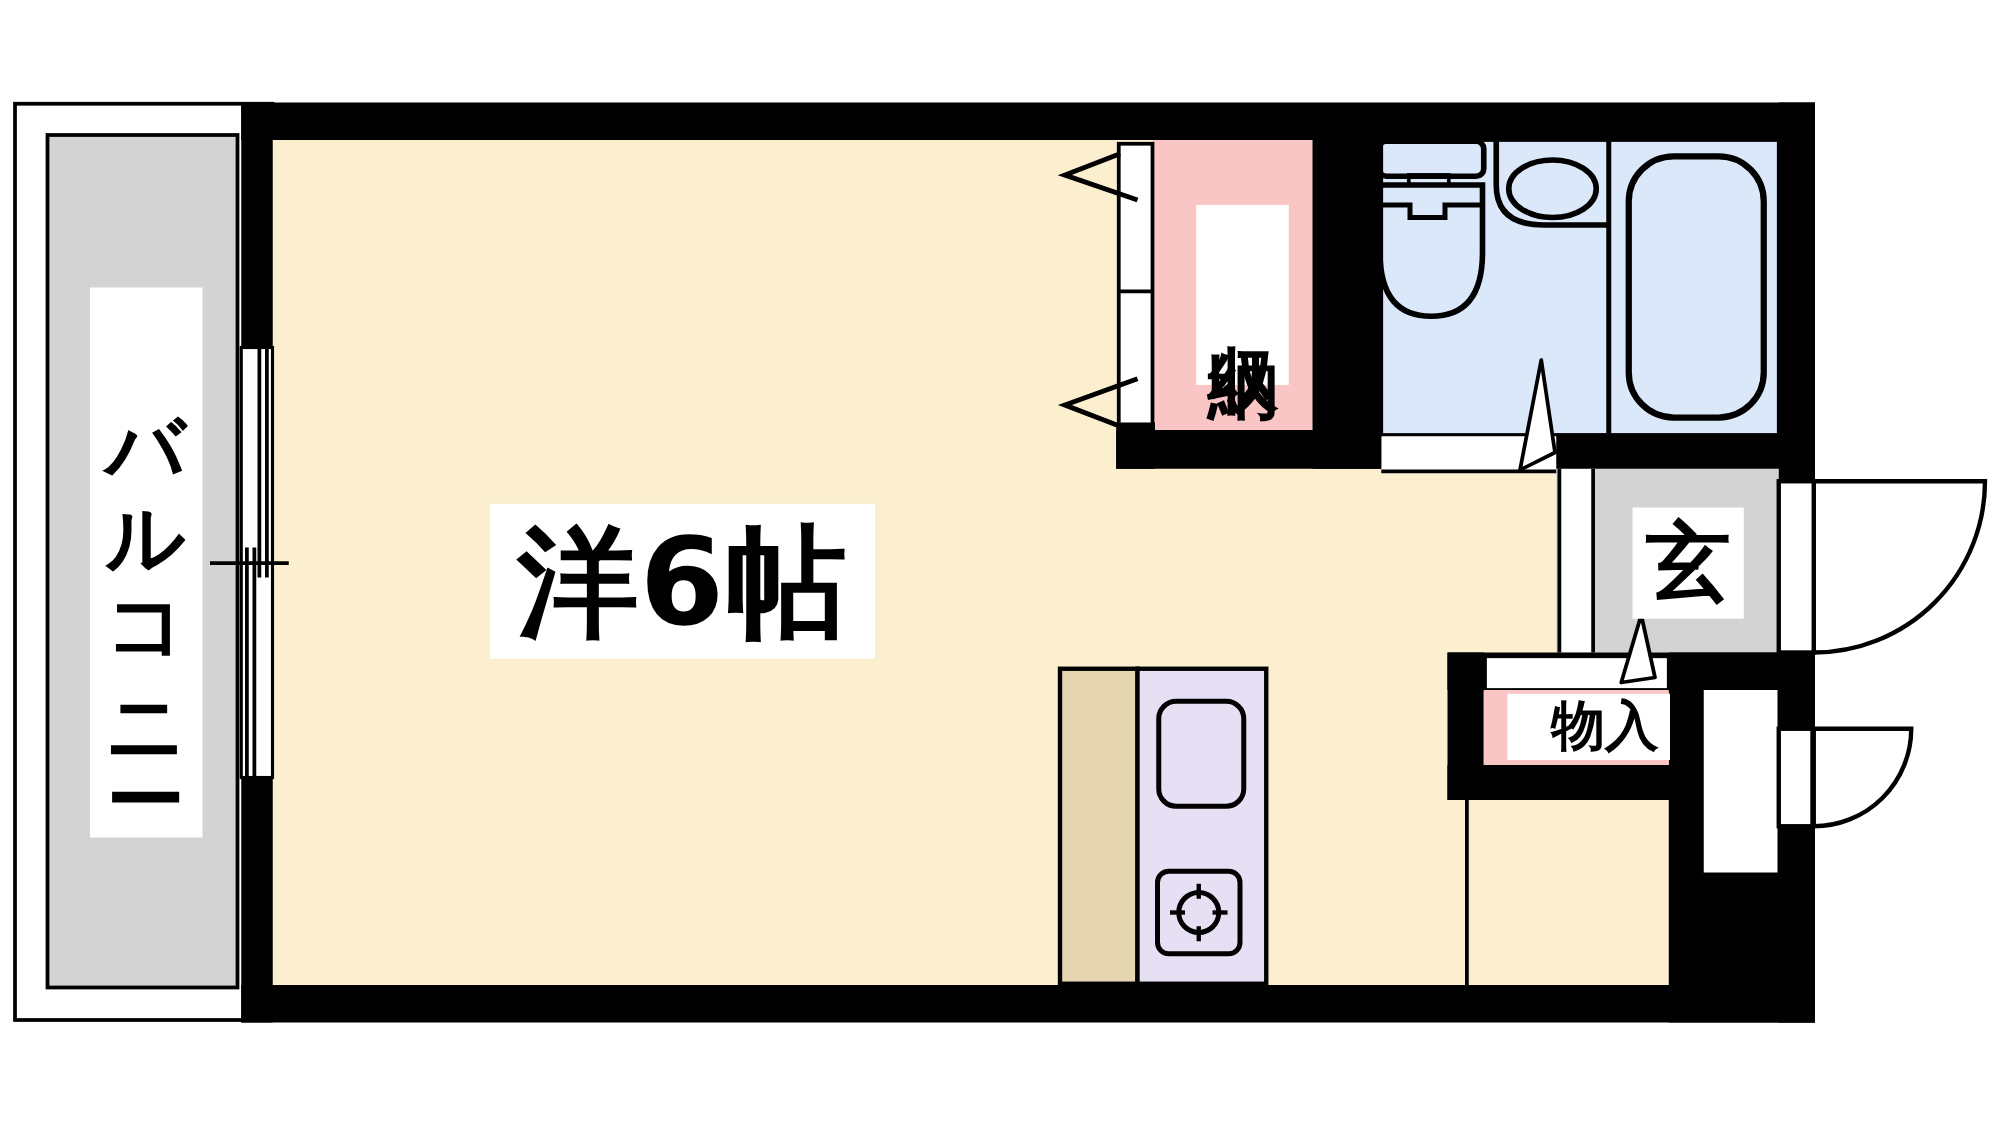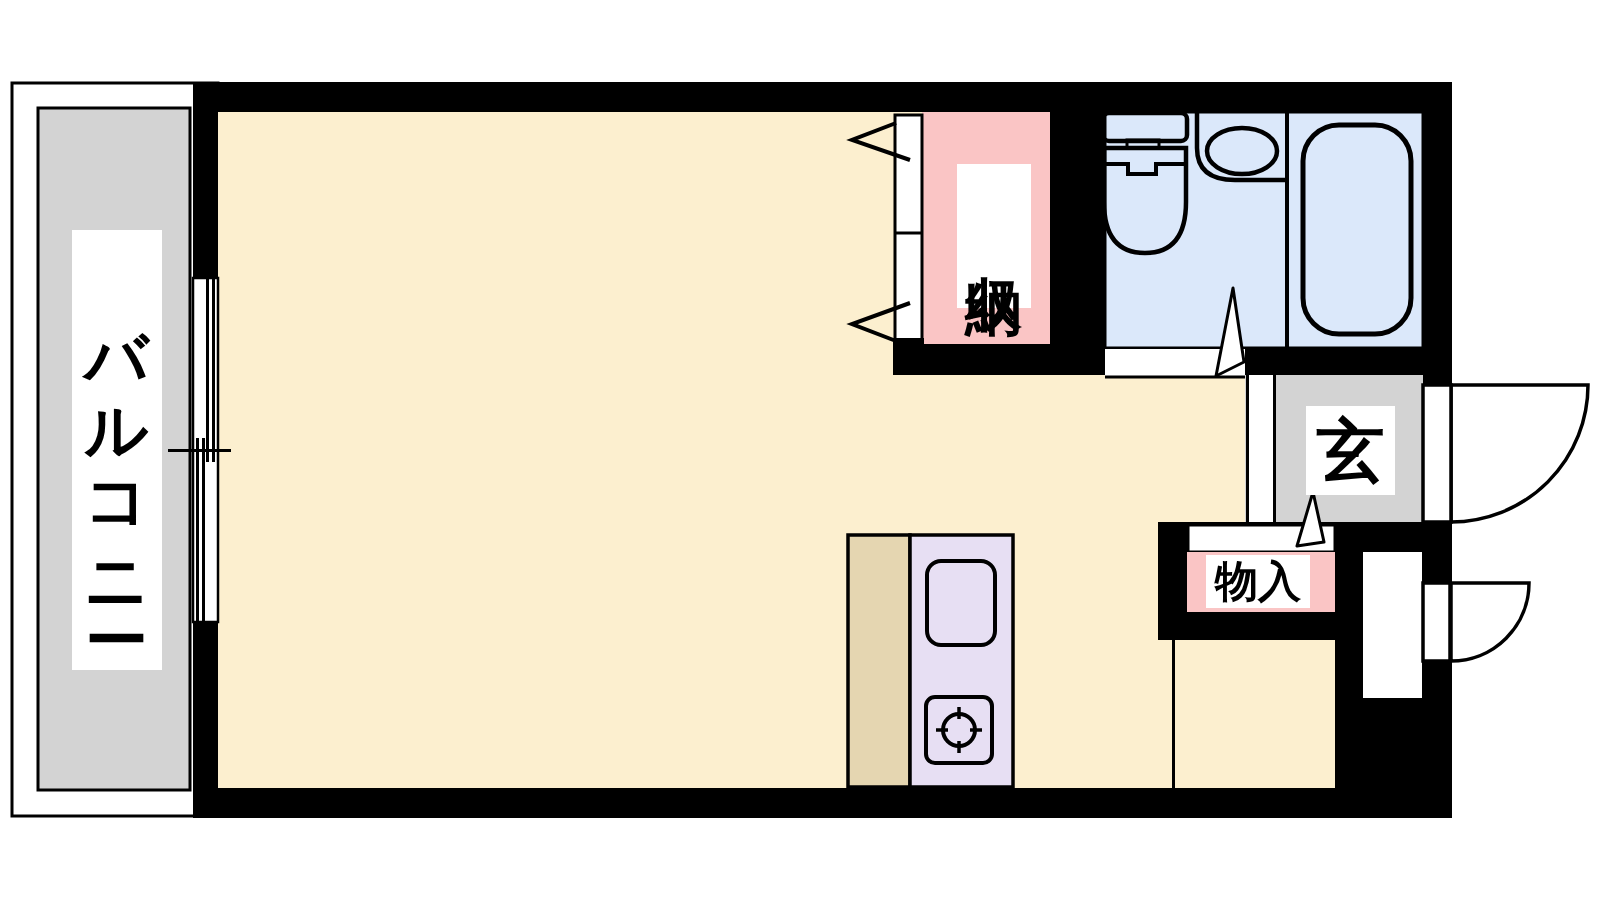--- a/index.html
+++ b/index.html
@@ -11,21 +11,21 @@
   .lbl {
     position:absolute; background:#ffffff; color:#000000;
     display:flex; align-items:center; justify-content:center;
     font-weight:600; line-height:1; text-align:center; white-space:nowrap;
   }
   .v { writing-mode:vertical-rl; text-orientation:mixed; }
   .lbl-balcony  { left:72px;  top:230px; width:90px;  height:440px; font-size:63px; letter-spacing:8px; }
   .lbl-room     { left:392px; top:403px; width:308px; height:124px; font-size:97px; letter-spacing:1px; }
   .lbl-closet   { left:957px; top:164px; width:74px;  height:144px; font-size:57px; letter-spacing:6px; }
   .lbl-entrance { left:1306px;top:406px; width:89px;  height:89px;  font-size:68px; }
-  .lbl-storage  { left:1206px;top:555px; width:104px; height:53px;  font-size:43px; }
+  .lbl-storage  { left:1206px;top:555px; width:104px; height:53px;  font-size:43px;padding-left:26px; }
 </style>
 </head>
 <body>
 
 <div class="stage">
   <svg width="1600" height="900" viewBox="0 0 1600 900">
 
     <rect x="12" y="83" width="206" height="733" fill="#ffffff" stroke="#000" stroke-width="3"></rect>
     <rect x="38" y="108" width="152" height="682" stroke="#000" stroke-width="3" fill="#D3D3D3"></rect>
 
@@ -114,16 +114,17 @@
       <path d="M 1197 112 L 1197 148 Q 1197 180 1235 180 L 1286 180"></path>
       <ellipse cx="1242" cy="151" rx="35" ry="23"></ellipse>
     </g>
     <rect x="1303" y="125" width="108" height="209" rx="36" fill="none" stroke="#000" stroke-width="5"></rect>
 
     <polygon points="1233,288 1216,376 1244,362" fill="#ffffff" stroke="#000" stroke-width="3" stroke-linejoin="round"></polygon>
     <polygon points="1313,492 1297,546 1324,542" fill="#ffffff" stroke="#000" stroke-width="3" stroke-linejoin="round"></polygon>
   </svg>
 
   <div class="lbl v lbl-balcony">バルコニー</div>
+  <div class="lbl lbl-room">洋6帖</div>
   <div class="lbl v lbl-closet">収納</div>
   <div class="lbl lbl-entrance">玄</div>
   <div class="lbl lbl-storage">物入</div>
 </div>
 
 </body></html>

